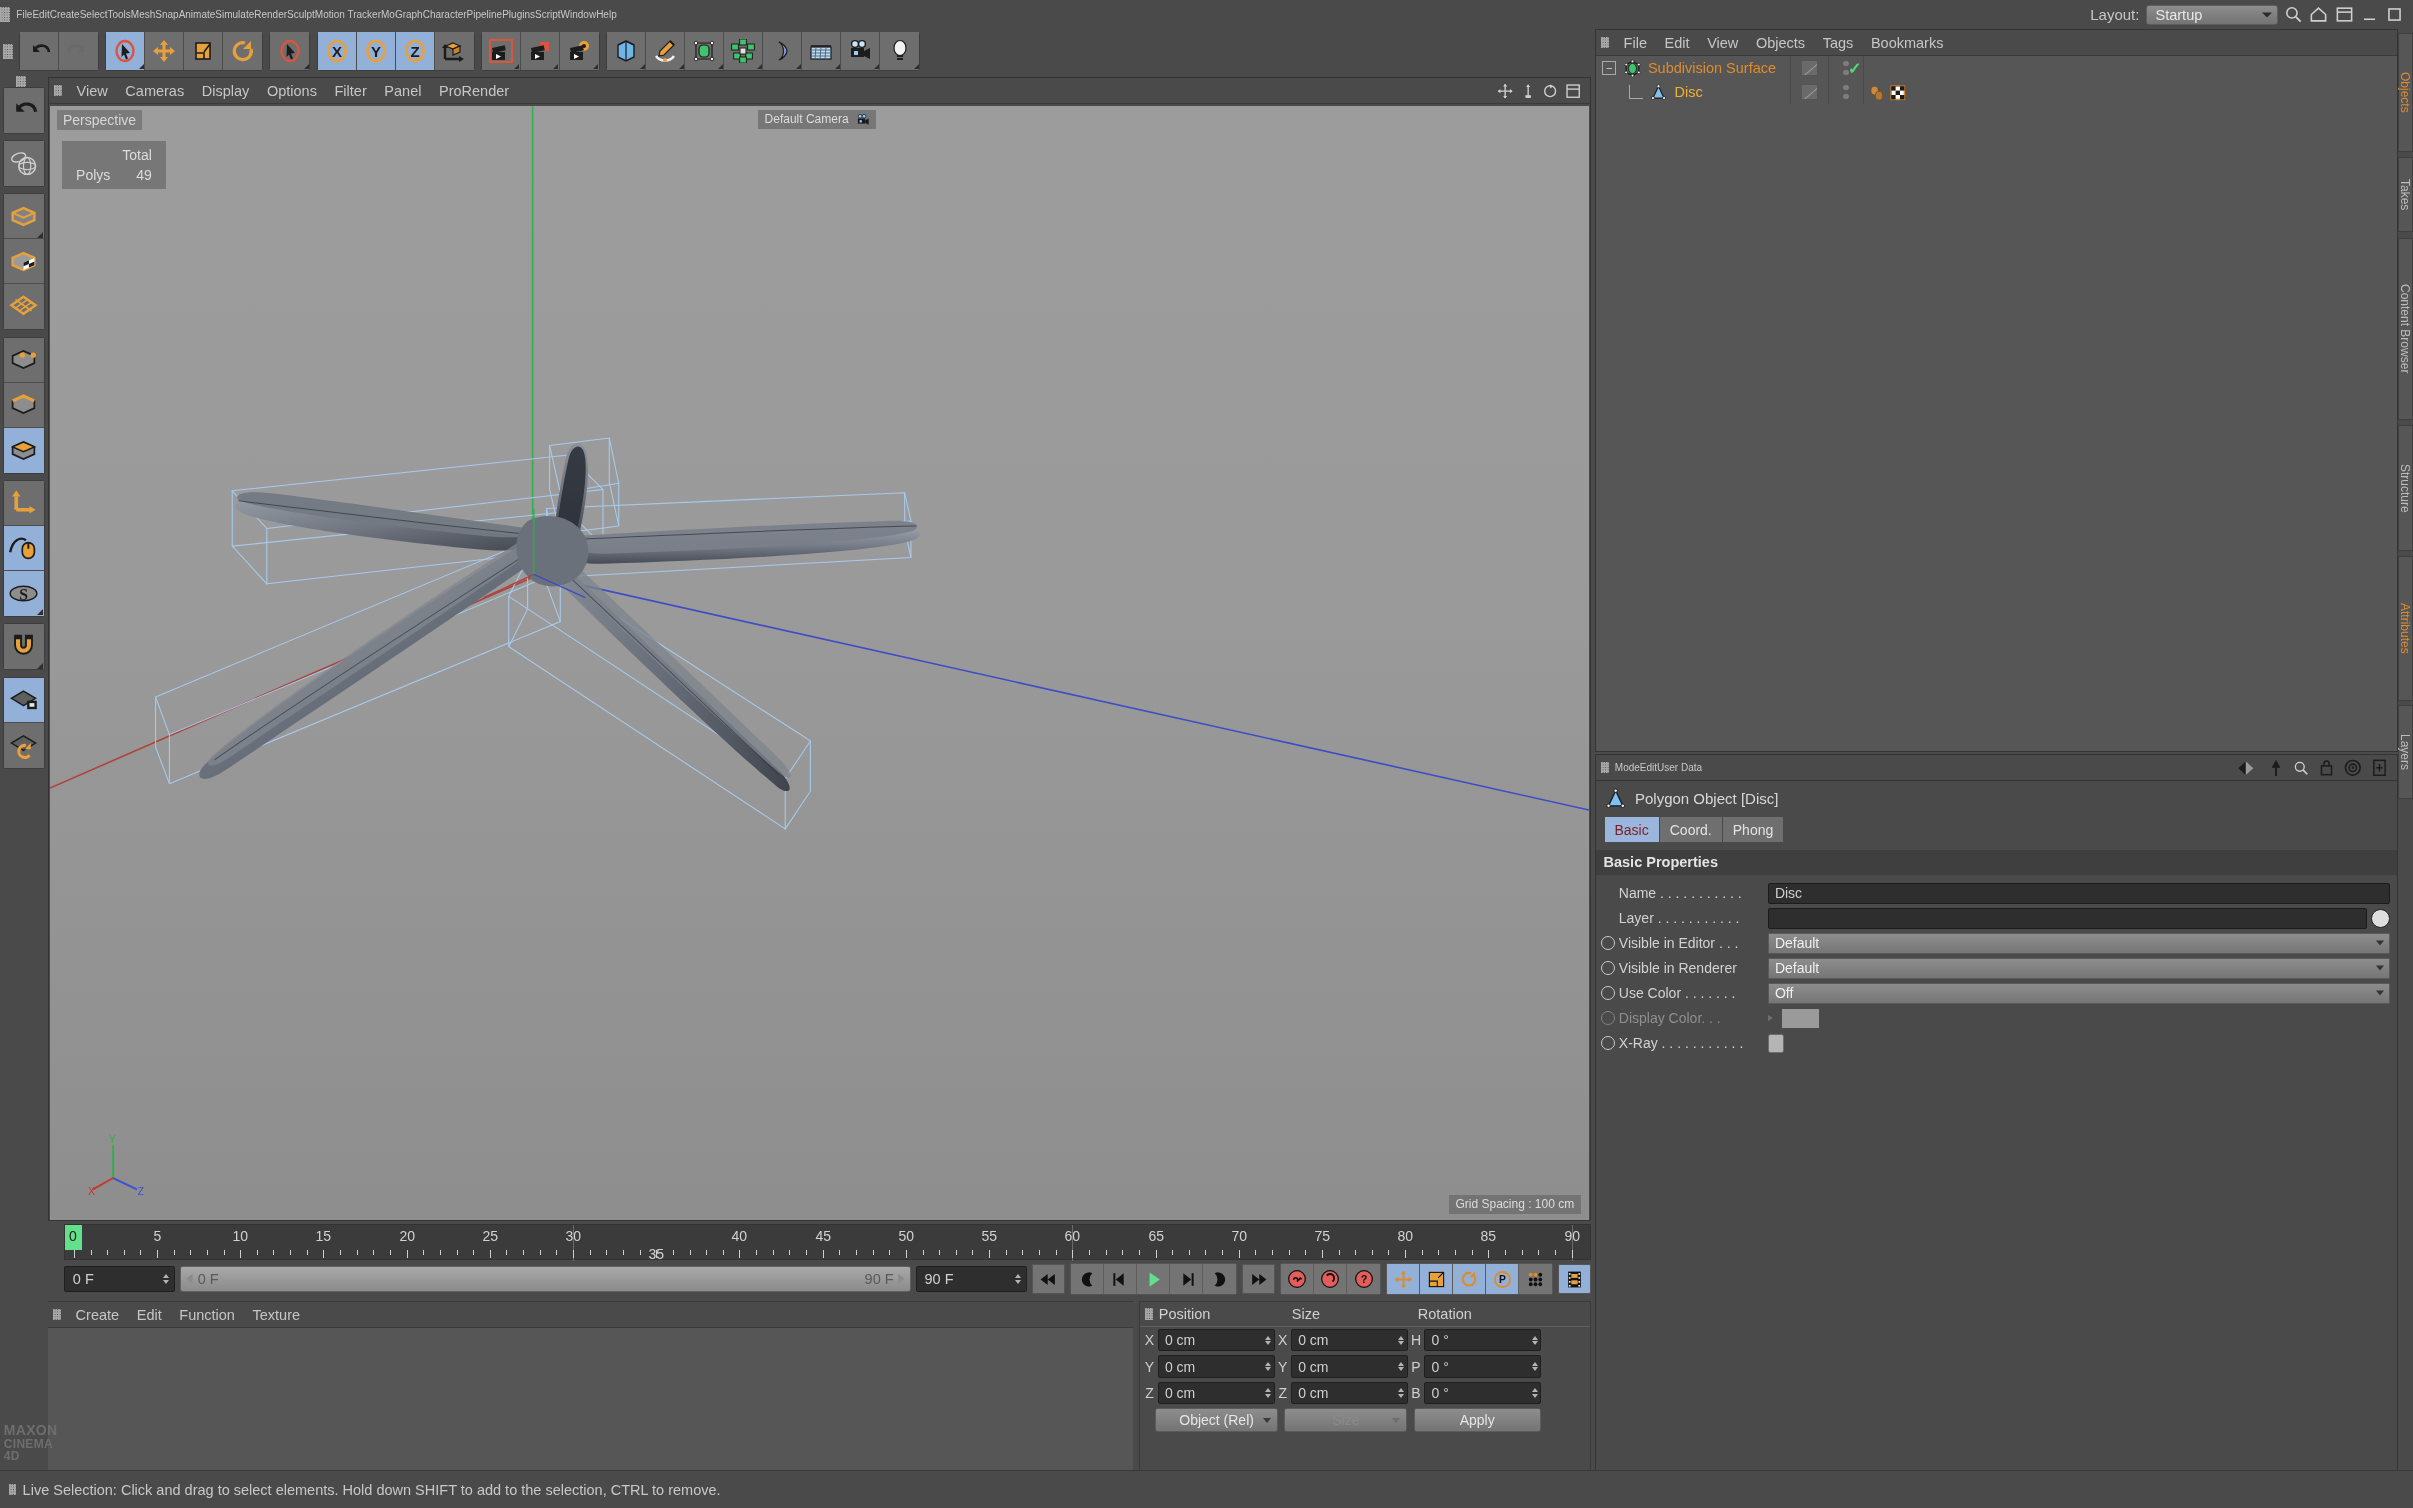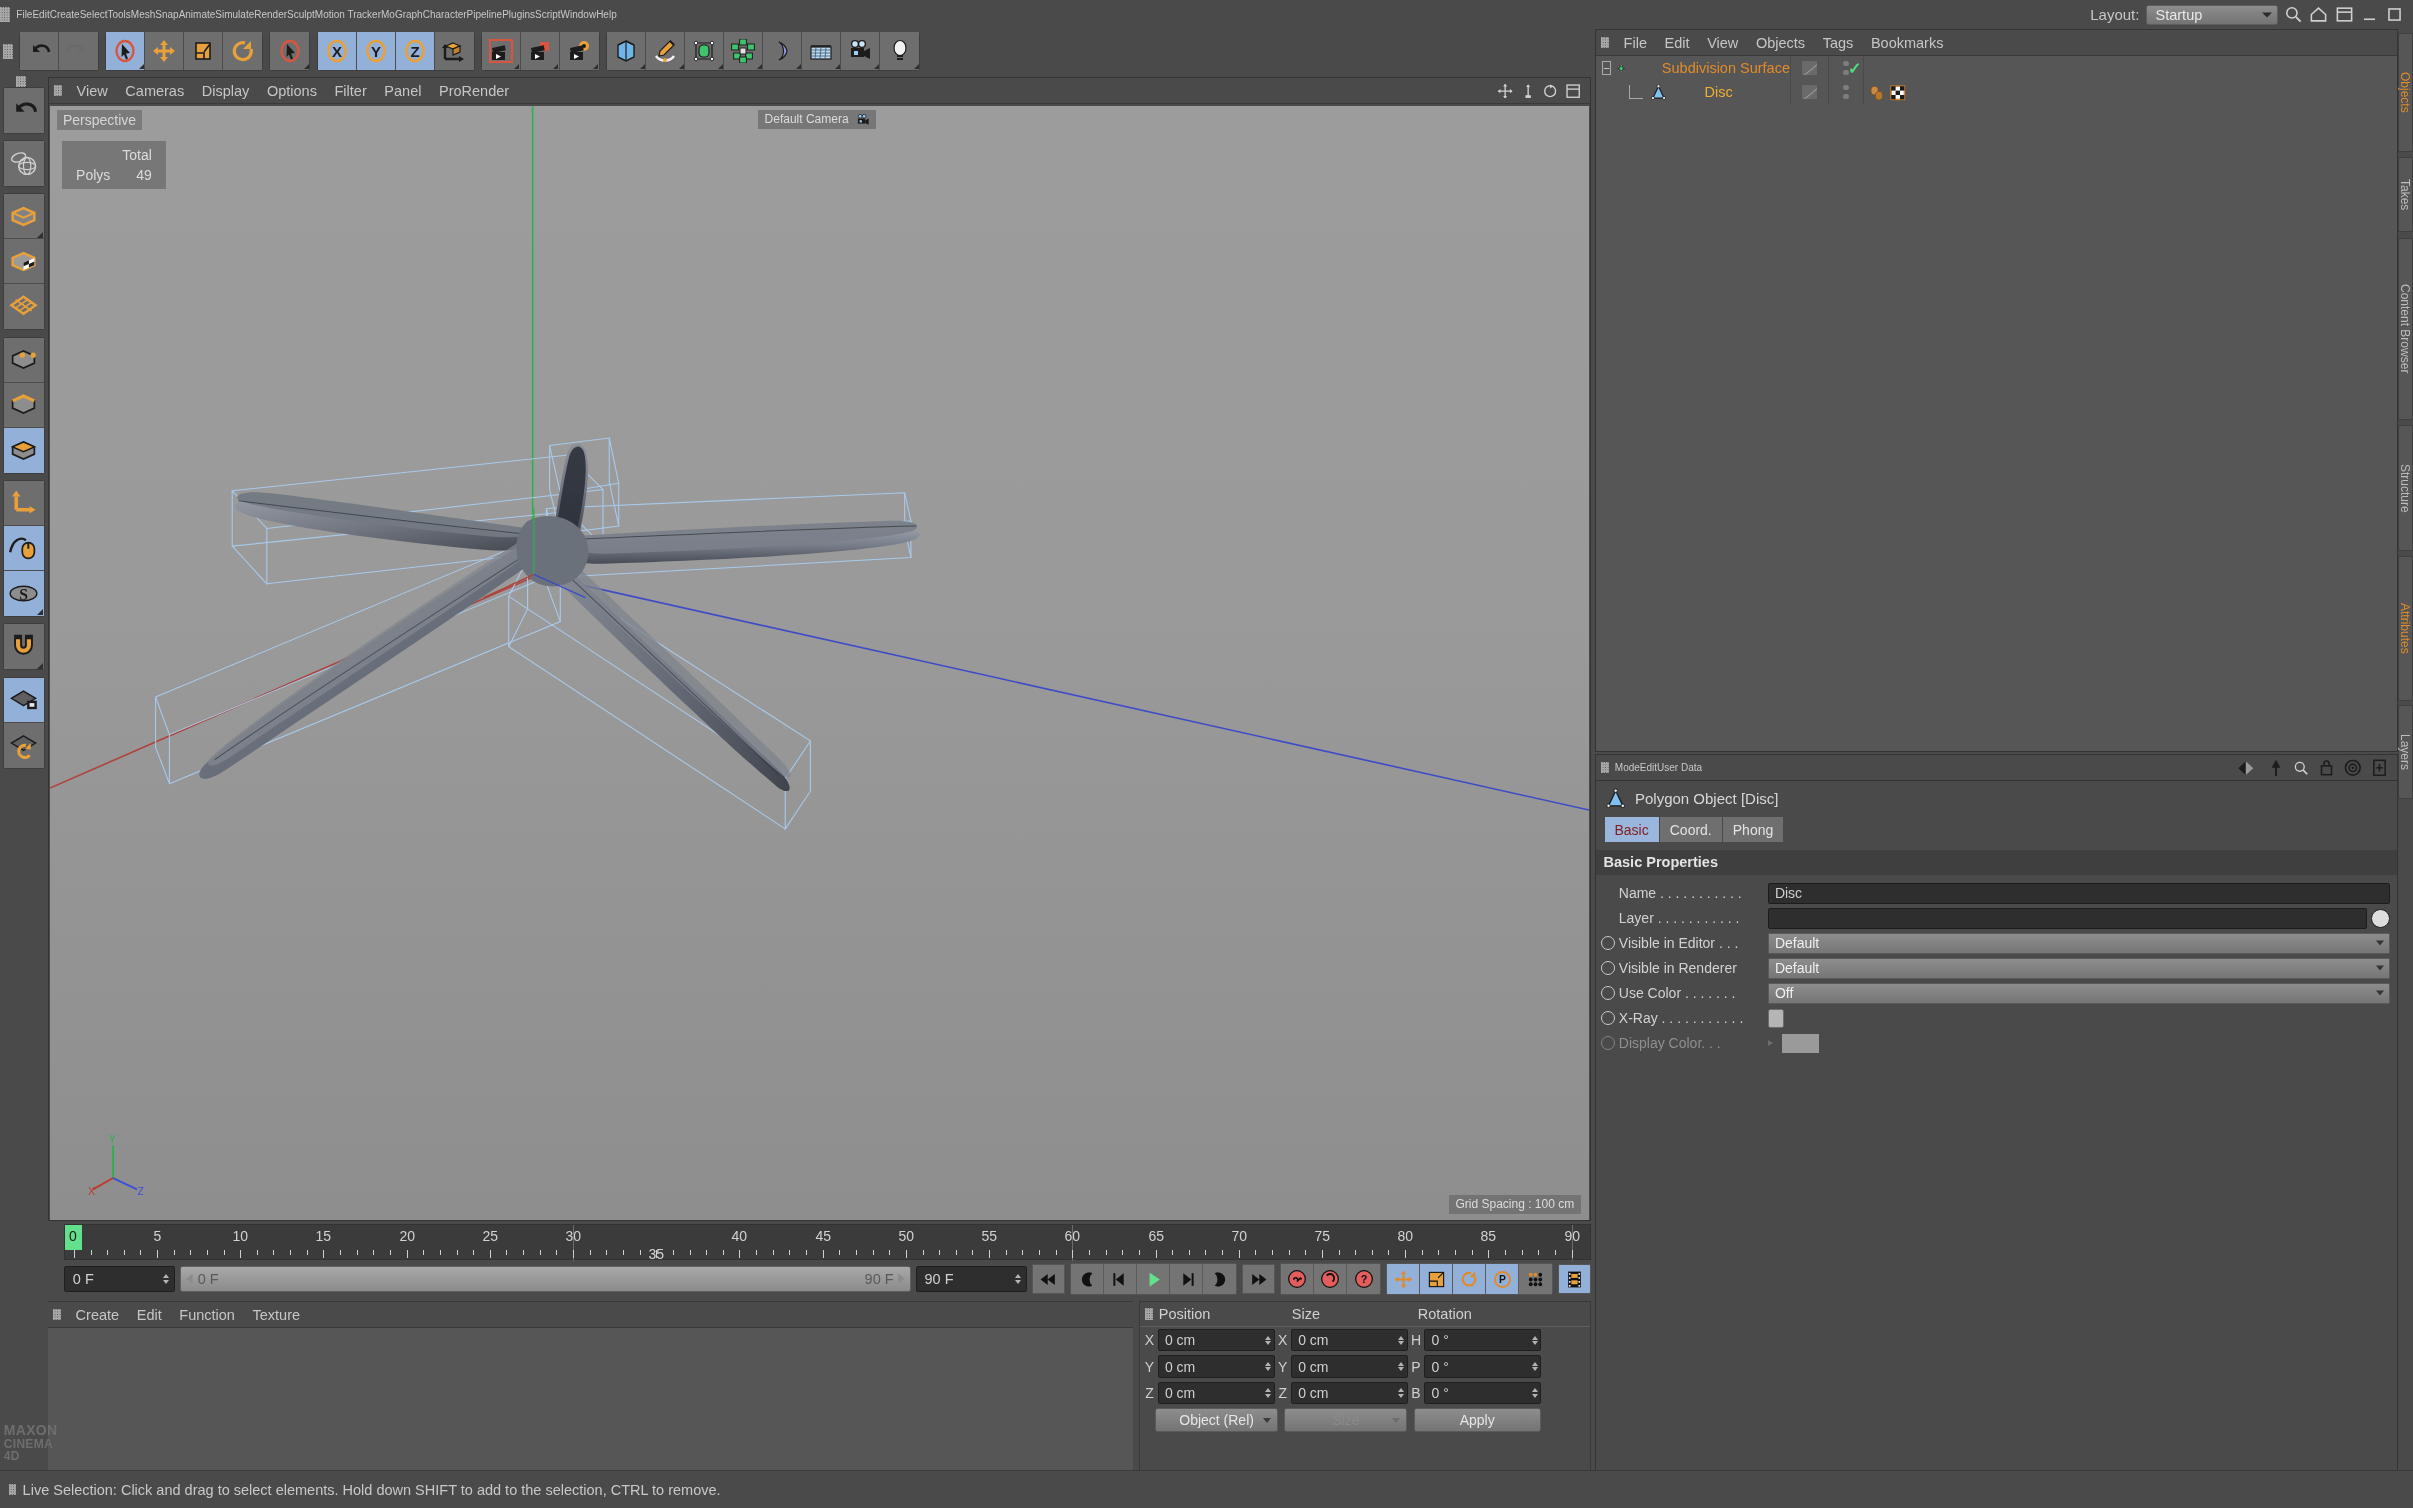--- a/index.html
+++ b/index.html
@@ -113,21 +113,21 @@
   .cbtn{ background:linear-gradient(#8d8d8d,#747474); border:0.6px solid #5b5b5b; border-radius:2.5px;
     height:24px; font-size:14px; color:#e6e6e6; display:flex; align-items:center;
     justify-content:center; position:relative; }
   .cbtn.dis{ color:#8a8a8a; }
 
   
   #objmgr{ position:absolute; left:1595px; top:29px; width:803px; height:723px;
     background:#4a4a4a; border:0.6px solid #343434; }
   #objlist{ position:absolute; left:0; top:26.4px; right:0; bottom:0; background:#565656; }
   .orow{ display:flex; align-items:center; height:24px; position:relative; }
-  .orow .oname{ font-size:14.5px; white-space:nowrap;margin-left:30px; }
+  .orow .oname{ font-size:14.5px; white-space:nowrap; }
   .ocols{ position:absolute; left:194px; top:0; width:39px; height:100%;
     border-left:0.6px solid #4a4a4a; border-right:0.6px solid #4a4a4a; background:#565656; }
   .ocols2{ position:absolute; left:233px; top:0; width:35px; height:100%;
     border-right:0.6px solid #4a4a4a; }
   .tagarea{ position:absolute; left:267px; top:0; right:0; height:100%; display:flex;
     align-items:center; padding-left:5px; gap:3.8px; }
   .dotcol{ display:flex; flex-direction:column; align-items:center; gap:3.1px; padding-top:4.4px; }
   .dotcol i{ width:5.7px; height:5.7px; border-radius:50%; background:#7e7e7e; display:block; }
   .vbar{ width:16.3px; height:16.3px; background:#6a6a6a; border:0.6px solid #555;
     position:relative; overflow:hidden; }
@@ -1275,29 +1275,29 @@
         </div>
         <div class="prow">
           <span class="pradio"></span>
           <span class="plabel">Use Color . . . . . . .</span>
           <div class="pdd">
             <span>Off</span>
             <i class="car"></i>
           </div>
         </div>
         <div class="prow">
-          <span class="pradio"></span>
-          <span class="plabel">X-Ray . . . . . . . . . . .</span>
-          <span class="chk"></span>
-        </div>
-        <div class="prow">
           <span class="pradio dim"></span>
           <span class="plabel dim">Display Color. . .</span>
           <span style="border-left: 5.7px solid rgb(110, 110, 110); border-top: 3.8px solid transparent; border-bottom: 3.8px solid transparent; margin-right: 5px;"></span>
           <span class="swatch"></span>
+        </div>
+        <div class="prow">
+          <span class="pradio"></span>
+          <span class="plabel">X-Ray . . . . . . . . . . .</span>
+          <span class="chk"></span>
         </div>
       </div>
   </div>
 
   <div id="rail">
       <div class="railtab acc" style="top: 3.8px; height: 119px;">Objects</div>
       <div class="railtab" style="top: 128px; height: 75px;">Takes</div>
       <div class="railtab" style="top: 209px; height: 182px;">Content Browser</div>
       <div class="railtab" style="top: 396px; height: 126px;">Structure</div>
       <div class="railtab acc" style="top: 527px; height: 145px;">Attributes</div>

